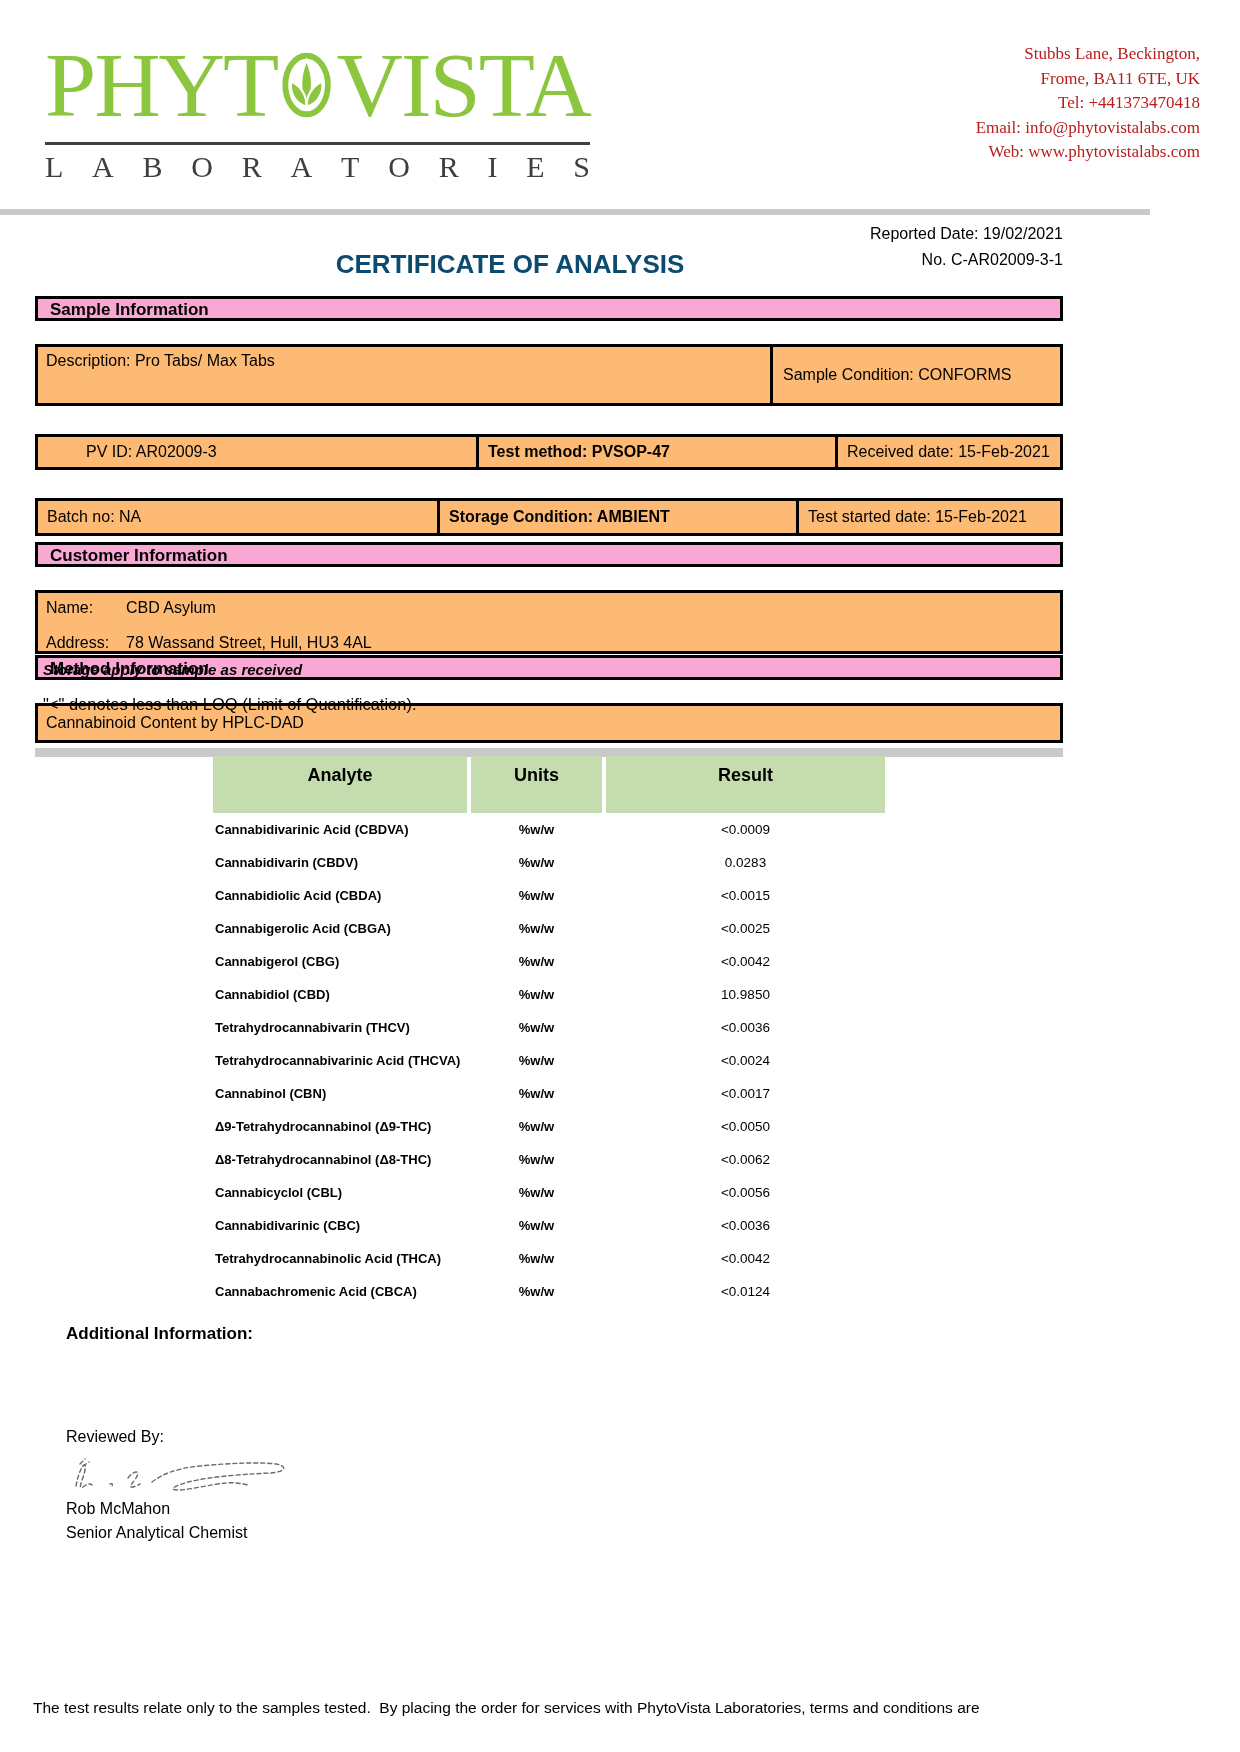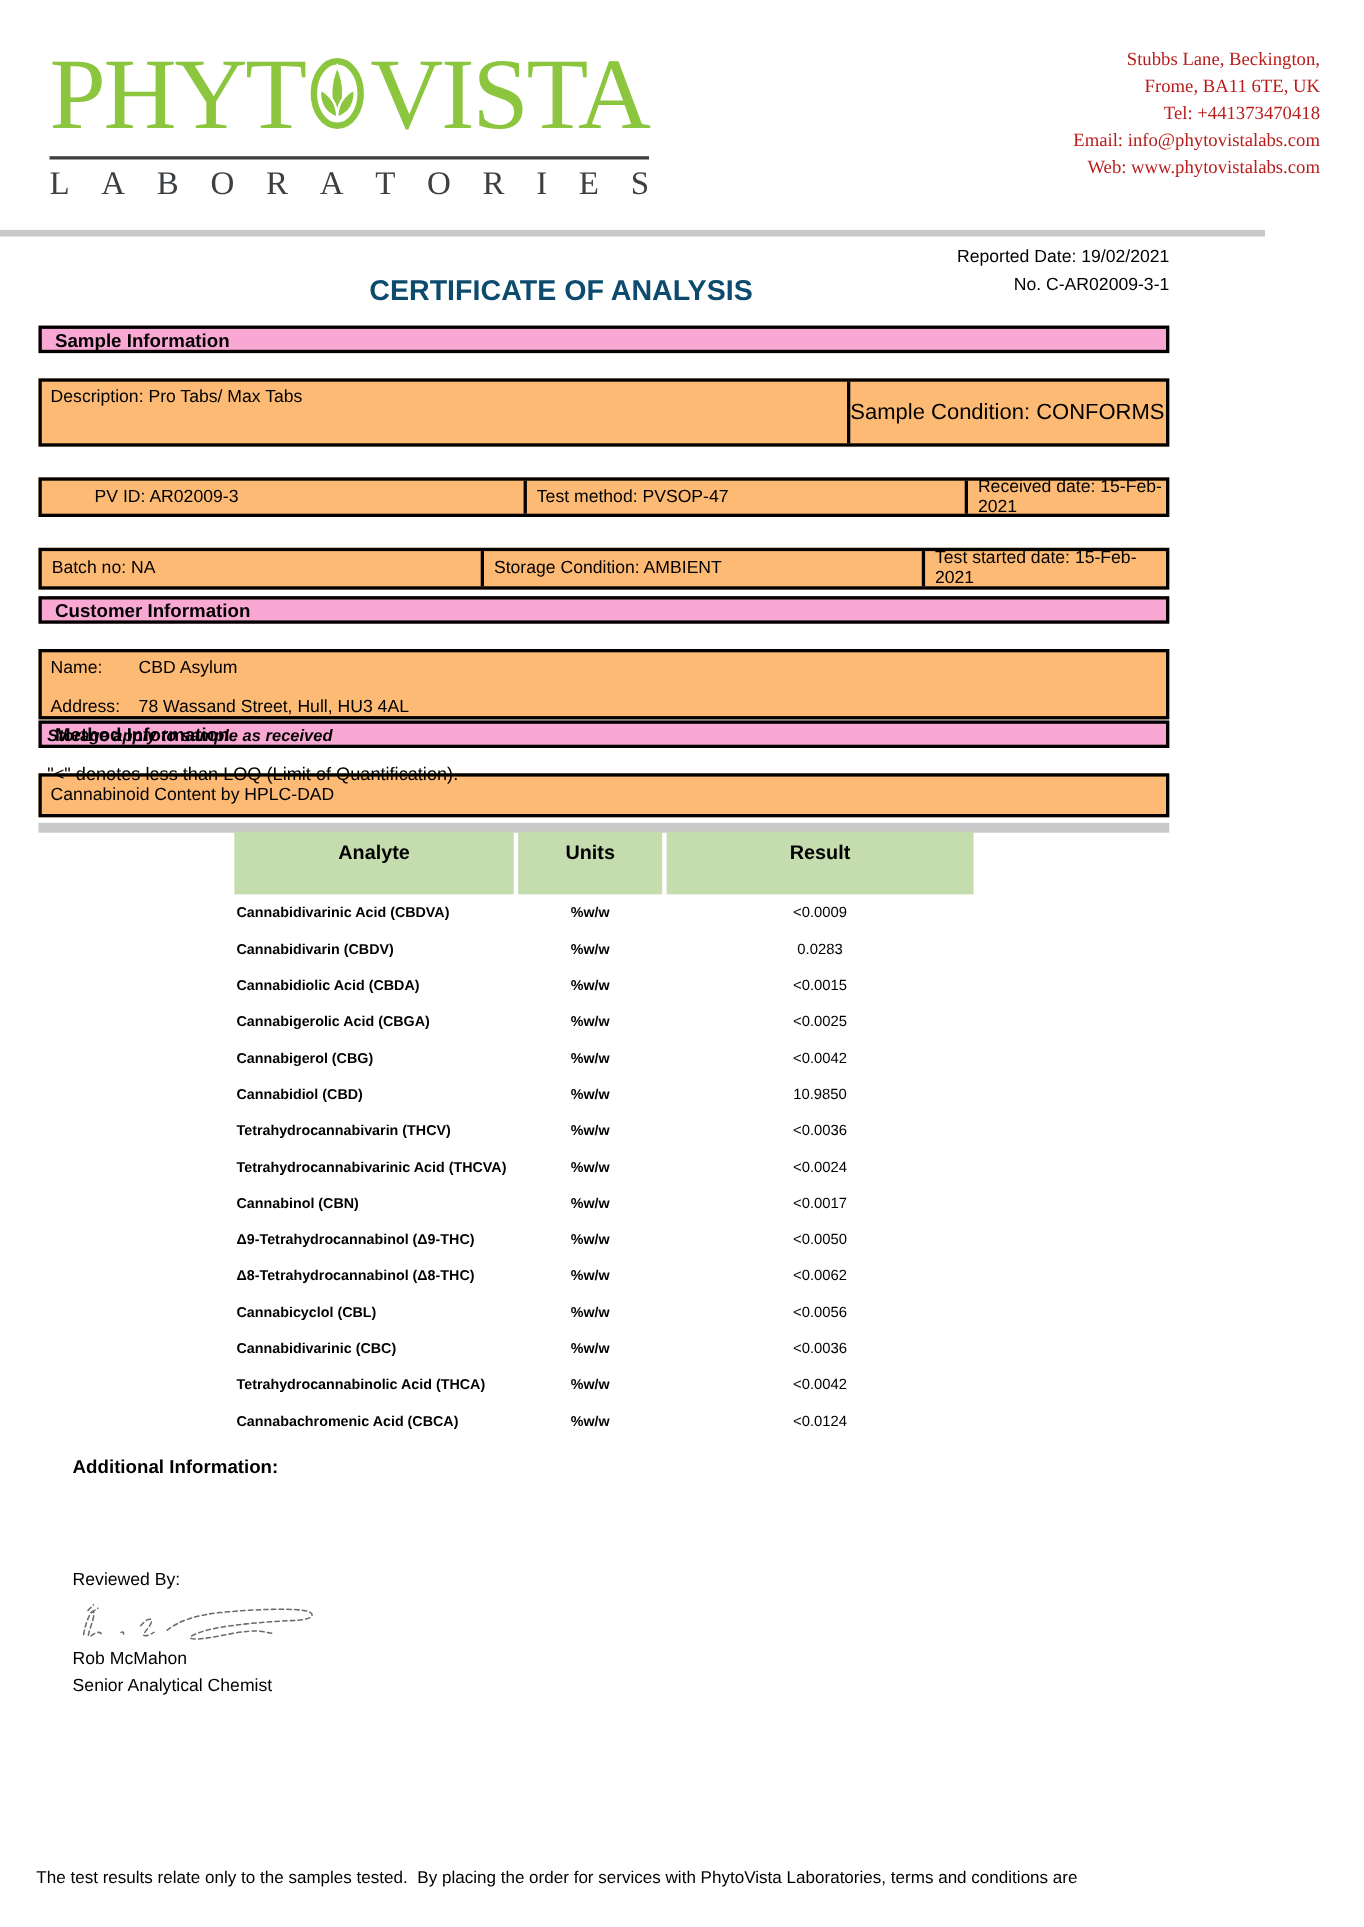--- a/index.html
+++ b/index.html
@@ -28,24 +28,24 @@
   .gray-rule { position: absolute; top: 209px; left: 0; width: 1150px; height: 6px; background: #c9c9c9; }
   .report-meta { position: absolute; top: 221px; left: 0; width: 1063px; text-align: right; font-size: 16px; line-height: 26px; }
   .doc-title { position: absolute; top: 249px; left: 0; width: 1020px; text-align: center; font-size: 26px; font-weight: 700; color: #0c4a6e; }
 
   
   .info-tables { position: absolute; top: 296px; left: 35px; width: 1028px; }
   .bar { background: #f9a8d4; border: 3px solid #000; height: 25px; font-size: 17px; font-weight: 700; padding: 1px 0 0 12px; }
   .box { border: 3px solid #000; background: #fdba74; margin-top: 23px; }
   .desc-row { height: 62px; display: flex; }
   .desc-cell { width: 735px; border-right: 3px solid #000; padding: 5px 8px; font-size: 16px; }
-  .cond-cell { flex: 1; display: flex; align-items: center; font-size: 20px; }
+  .cond-cell { flex: 1; display: flex; align-items: center; padding-left: 10px; font-size: 16px; }
   .row3 { display: flex; }
   .row3 .c1 { width: 402px; border-right: 3px solid #000; }
-  .row3 .c2 { width: 401px; border-right: 3px solid #000; }
+  .row3 .c2 { width: 359px; border-right: 3px solid #000; font-weight: bold; }
   .row3 .c3 { flex: 1; }
   .row3 > div { display: flex; align-items: center; padding-left: 9px; font-size: 16px; }
   .h36 { height: 36px; padding-left: 39px; }
   .h38 { height: 38px; }
   .gap4 { height: 5px; } .gap6 { height: 6px; } .gap1 { height: 1px; } .gap5 { height: 5px; }
   .customer-box { height: 64px; padding: 6px 8px; font-size: 16px; }
   .kv { display: flex; }
   .kv + .kv { margin-top: 17px; }
   .kv-label { display: inline-block; width: 80px; }
   .method-box { height: 40px; display: flex; align-items: center; padding-left: 8px; font-size: 16px; }

